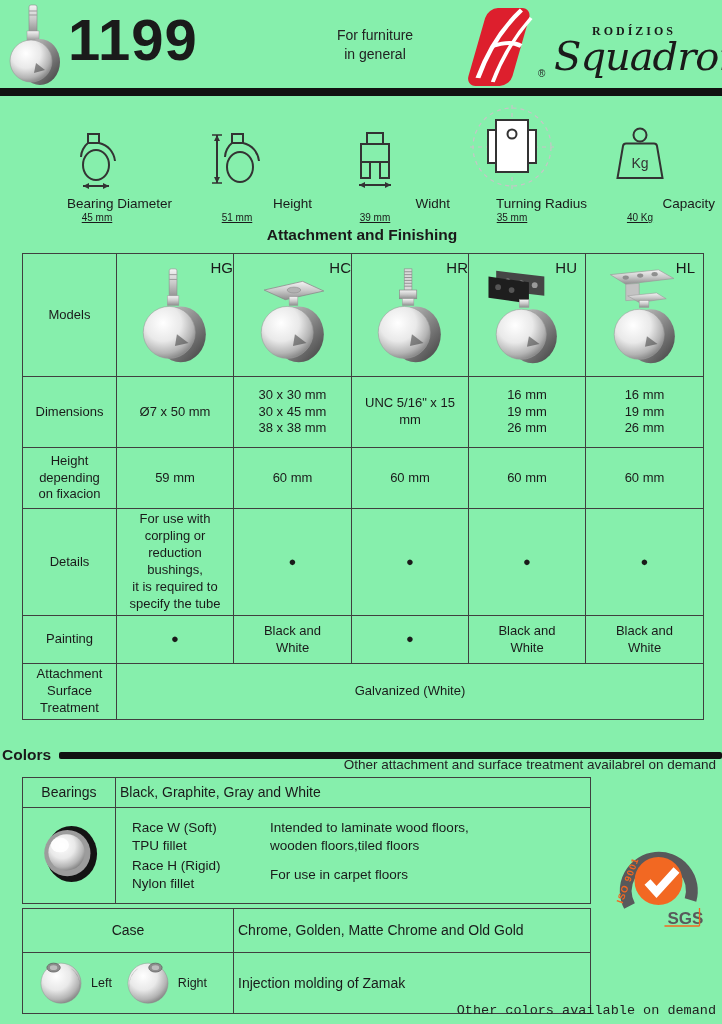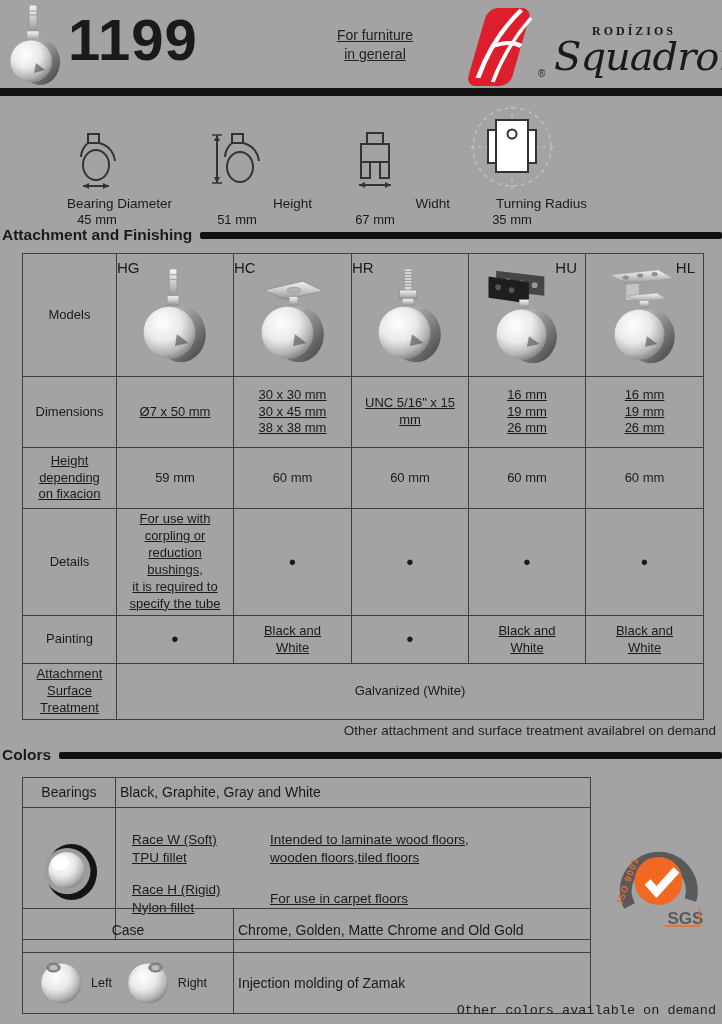--- a/index.html
+++ b/index.html
@@ -1,70 +1,70 @@
 <!DOCTYPE html>
 <html><head>
 <meta charset="utf-8">
 <style>
   html,body{margin:0;padding:0;background:#fff;}
   body{font-family:"Liberation Sans",sans-serif;color:#1a1a1a;}
-  .page{position:relative;width:722px;height:1024px;background:#a3a3a3;overflow:hidden;}
-  .ml{white-space:pre-line;text-decoration:underline;}
+  .page{position:relative;width:722px;height:1024px;background:#86efac;overflow:hidden;}
+  .ml{white-space:pre-line;}
 
   
   .hdr-photo{position:absolute;left:6px;top:3px;}
   .model-no{position:absolute;left:68px;top:6px;font-size:58px;font-weight:bold;letter-spacing:1px;}
   .subtitle{position:absolute;left:295px;top:26px;width:160px;text-align:center;font-size:14px;line-height:1.35;color:#222;}
   .logo{position:absolute;right:0;top:6px;width:260px;height:80px;}
   .logo .mark{position:absolute;left:2px;top:2px;}
   .logo .reg{position:absolute;left:76px;top:62px;font-size:10px;color:#222;}
   .logo .words{position:absolute;left:92px;top:10px;width:168px;margin-top:8px;}
   .logo .rodizios{font-family:"Liberation Serif",serif;font-weight:bold;font-size:12px;letter-spacing:3px;margin-left:38px;}
   .logo .squadroni{font-family:"DejaVu Serif",serif;font-style:italic;font-size:40px;margin-top:-6px;letter-spacing:-1px;}
   .top-bar{position:absolute;left:0;top:88px;width:722px;height:8px;background:#111;}
 
   
   .spec{position:absolute;top:100px;width:150px;text-align:center;}
   .spec .ic{height:92px;display:flex;align-items:flex-end;justify-content:center;}
   .spec .lab{font-size:13.5px;margin-top:4px;line-height:1.2;text-align:right;}
-  .spec .val{font-size:13px;line-height:1.25;}
+  .spec .val{font-size:10px;line-height:1.25;text-decoration:underline;}
   .s0{left:22px}.s1{left:162px}.s2{left:300px}.s3{left:437px}.s4{left:565px}
 
   
   .sec-head{position:absolute;left:0;width:722px;display:flex;align-items:center;}
   .sec-head .t{font-size:15.5px;font-weight:bold;padding-left:2px;white-space:nowrap;}
   .sec-head .bar{flex:1;height:7px;background:#111;margin-left:8px;border-radius:2px;}
-  .attach-head{top:226px;}
+  .attach-head{top:226px;flex-direction:column;}
   .colors-head{top:746px;}
 
   
   table.spec-table{position:absolute;left:22px;top:253px;border-collapse:collapse;table-layout:fixed;width:681px;}
   table.spec-table td{border:1.5px solid #3f3f3f;font-size:13px;text-align:center;vertical-align:middle;padding:2px;line-height:1.3;}
   td.lbl{font-size:13.5px;}
   td.lbl-left{text-align:left;padding-left:10px;}
   .r-models{height:123px}.r-dims{height:71px}.r-h{height:61px}.r-det{height:107px}.r-paint{height:48px}.r-surf{height:53px}
   td.model-cell{position:relative;vertical-align:top;padding:0;}
-  .mcode{position:absolute;top:4px;left:0;right:0;text-align:left;font-size:15px;z-index:2;}
+  .mcode{position:absolute;top:4px;left:0;right:0;text-align:right;font-size:15px;z-index:2;}
   .mcode.right{text-align:right;padding-right:8px;}
   .mimg{position:absolute;bottom:2px;left:50%;transform:translateX(-50%);}
   td.details-txt{text-align:left;padding:6px 4px 6px 10px;font-size:13px;}
   .bullet{font-size:15px;}
   .note{position:absolute;left:0;width:716px;text-align:right;font-size:13.5px;color:#222;}
-  .note1{top:723px;}
+  .note1{top:757px;}
   .note2{top:1003px;font-family:Liberation Mono, monospace;}
 
   
   table.mini{position:absolute;left:22px;border-collapse:collapse;table-layout:fixed;width:568px;}
   table.mini td{border:1.5px solid #3f3f3f;font-size:14px;vertical-align:middle;padding:2px 4px;line-height:1.3;}
   .bearings-tbl{top:777px;}
   .case-tbl{top:908px;}
   .hdr-c{text-align:center;font-size:14.5px;}
   .opt{padding-left:12px;}
   .race-grid{padding:6px 0 6px 12px;}
-  .race-row{display:flex;margin:15px 0;}
+  .race-row{display:flex;margin:3px 0;}
   .race-name{width:138px;font-size:13.5px;}
   .race-desc{flex:1;font-size:13.5px;display:flex;align-items:center;}
   .img-cell{text-align:center;}
   .case-imgs{display:flex;align-items:center;gap:10px;padding-left:8px;}
   .case-one{display:flex;align-items:center;gap:4px;}
   .case-one .cl{font-size:12.5px;}
   .mat{padding-left:12px;}
 
   
   .sgs{position:absolute;left:610px;top:832px;}
@@ -166,39 +166,50 @@
       <svg width="64" height="62" viewBox="0 0 64 62" fill="none" stroke="#333" stroke-width="2">
         <rect x="24" y="3" width="16" height="11"></rect>
         <rect x="18" y="14" width="28" height="18"></rect>
         <rect x="18" y="32" width="9" height="16"></rect>
         <rect x="37" y="32" width="9" height="16"></rect>
         <line x1="16" y1="55" x2="48" y2="55"></line>
         <path d="M16 55 l6 -3 v6 z M48 55 l-6 -3 v6 z" fill="#333" stroke="none"></path>
       </svg>
     </div>
     <div class="lab">Widht</div>
-    <div class="val">67 mm</div>
+    <div class="val">39 mm</div>
   </div>
 
   <div class="spec s3">
     <div class="ic">
       <svg width="90" height="90" viewBox="0 0 90 90" fill="none">
         <circle cx="45" cy="45" r="39" stroke="#c6c6c6" stroke-width="1.2" stroke-dasharray="4 4"></circle>
         <line x1="45" y1="3" x2="45" y2="87" stroke="#c6c6c6" stroke-width="1.2" stroke-dasharray="4 4"></line>
         <line x1="3" y1="45" x2="87" y2="45" stroke="#c6c6c6" stroke-width="1.2" stroke-dasharray="4 4"></line>
         <rect x="29" y="18" width="32" height="52" fill="#fff" stroke="#333" stroke-width="2"></rect>
         <rect x="21" y="28" width="8" height="33" fill="#fff" stroke="#333" stroke-width="2"></rect>
         <rect x="61" y="28" width="8" height="33" fill="#fff" stroke="#333" stroke-width="2"></rect>
         <circle cx="45" cy="32" r="4.5" stroke="#333" stroke-width="2"></circle>
       </svg>
     </div>
     <div class="lab">Turning Radius</div>
     <div class="val">35 mm</div>
   </div>
 
+  <div class="spec s4">
+    <div class="ic">
+      <svg width="66" height="66" viewBox="0 0 66 66" fill="none" stroke="#333" stroke-width="2">
+        <circle cx="33" cy="9" r="6.5"></circle>
+        <path d="M19 17.5 h28 q2.5 0 3 2.5 l5.5 32 h-45 l5.5 -32 q0.5 -2.5 3 -2.5 z"></path>
+        <text x="33" y="42" text-anchor="middle" font-size="14" fill="#333" stroke="none" font-family="Liberation Sans, sans-serif">Kg</text>
+      </svg>
+    </div>
+    <div class="lab">Capacity</div>
+    <div class="val">40 Kg</div>
+  </div>
 
   <div class="sec-head attach-head">
     <span class="t">Attachment and Finishing</span>
     <span class="bar"></span>
   </div>
 
   <table class="spec-table">
     <colgroup>
         <col style="width:94px">
         <col style="width:117px">

